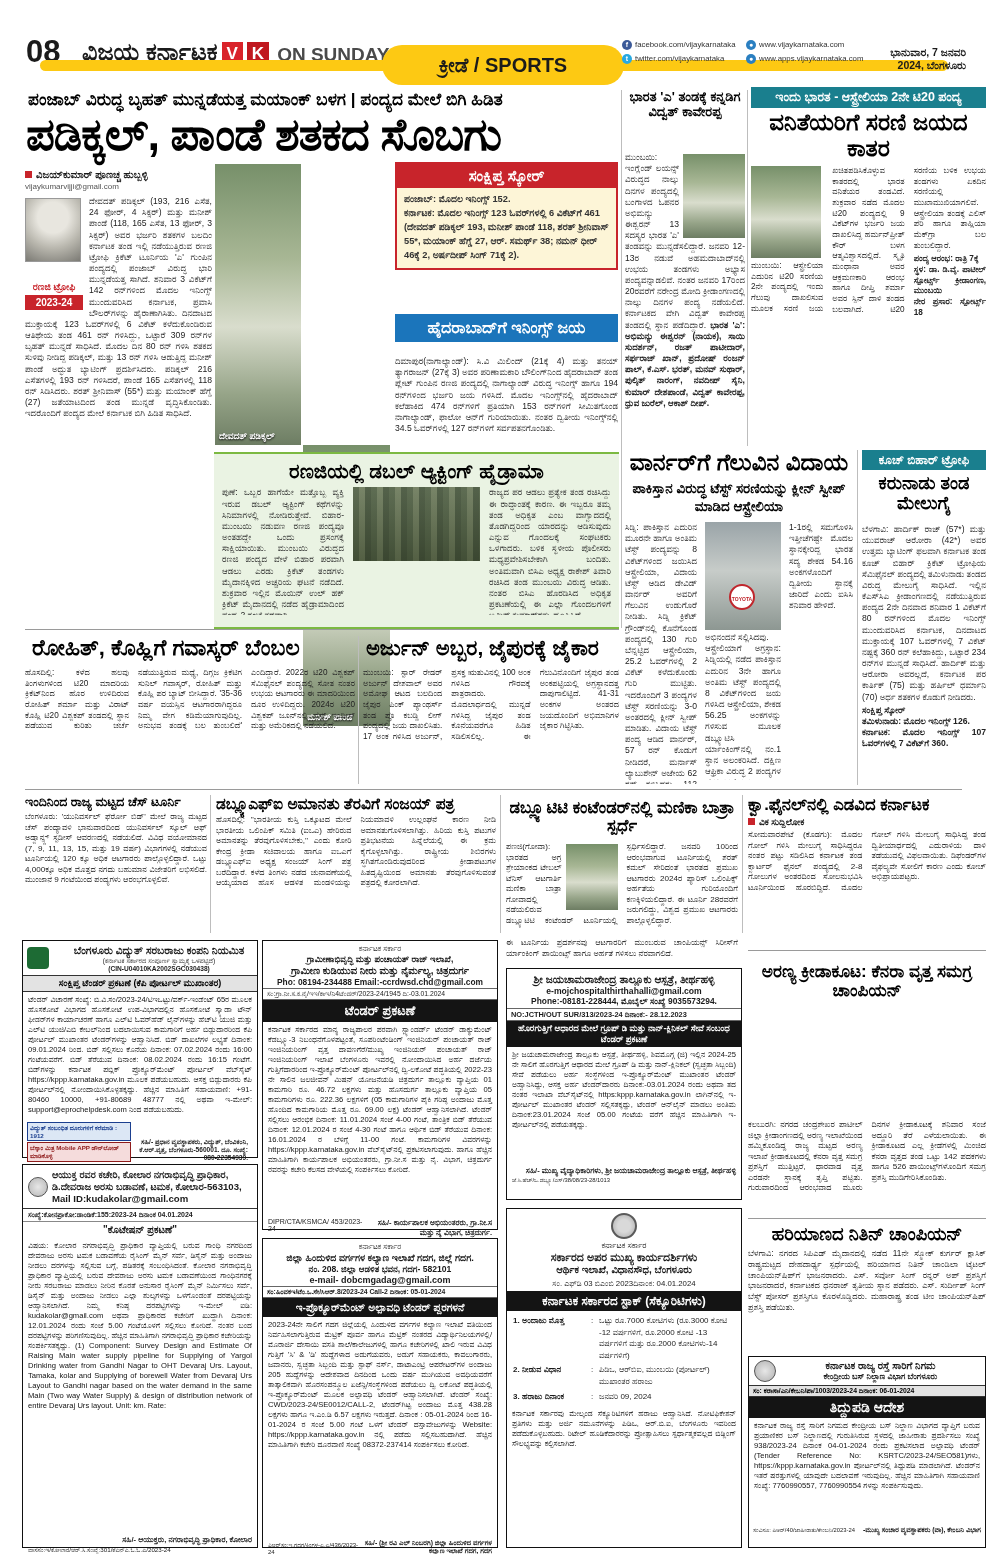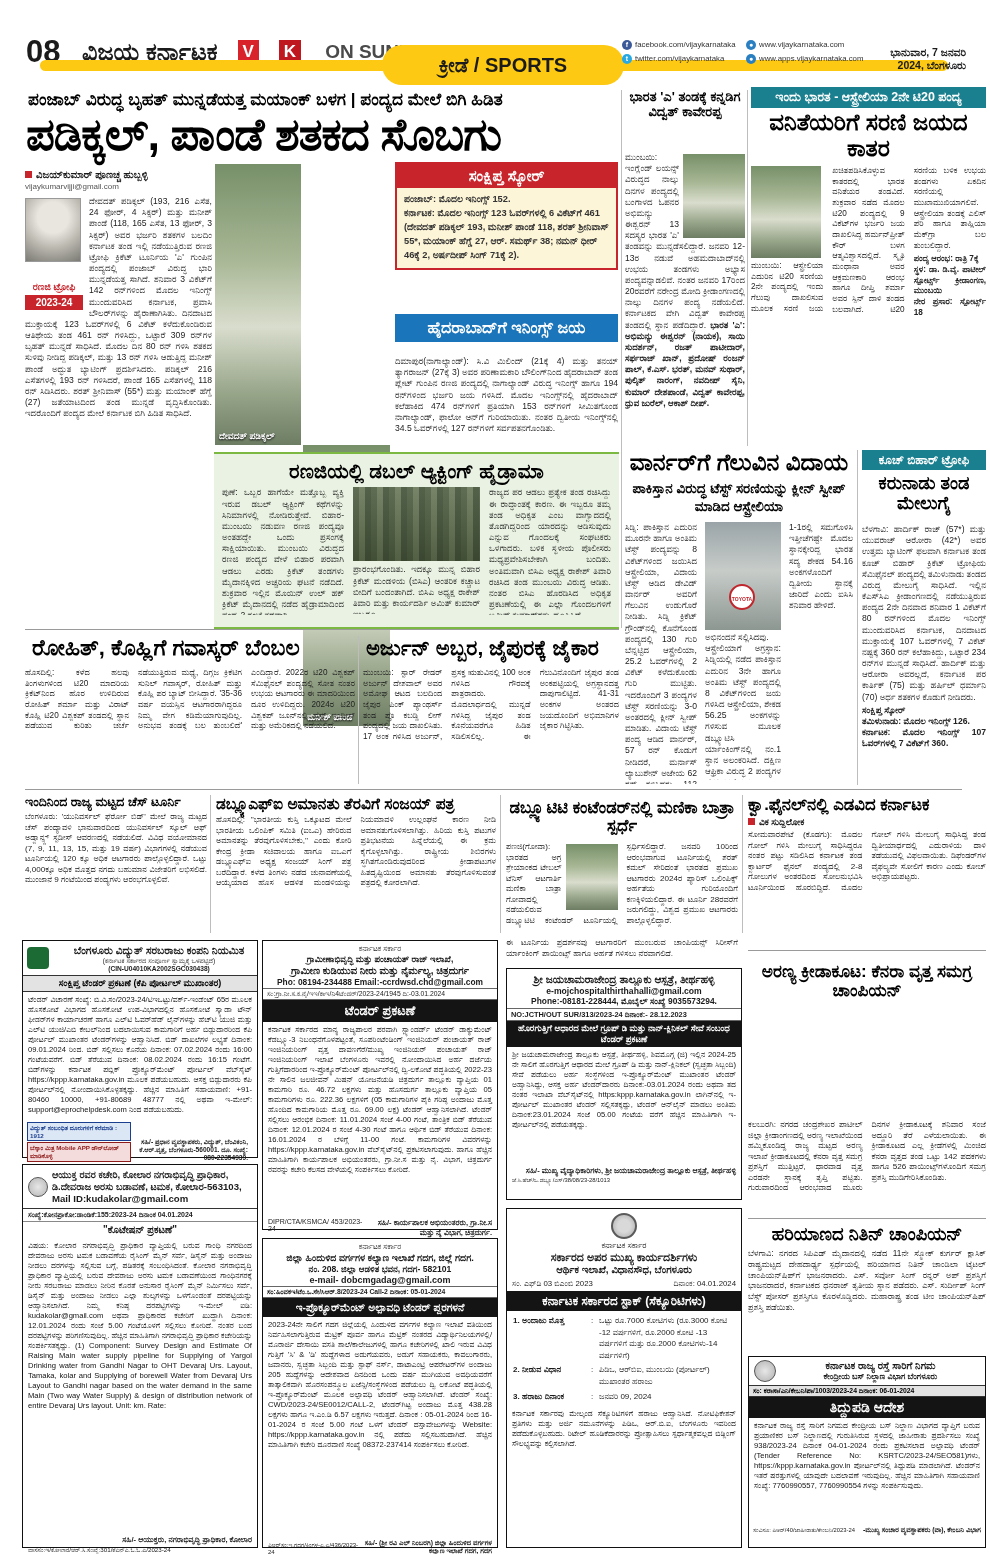--- a/index.html
+++ b/index.html
@@ -37,21 +37,21 @@
   .emblem{width:26px;height:26px;border-radius:50%;border:2px solid #5a5a5a;background:radial-gradient(circle,#d9d9d9 40%,#a8a8a8);margin:0 auto}
   .sig{font-size:7.6px;text-align:right;font-weight:bold;padding:1px 5px}
   .float-photo{float:right;margin:2px 0 2px 4px}
 </style>
 </head>
 <body>
 
 <div class="page">
 
   <div class="abs" style="left:26px;top:34px;font-size:31px;font-weight:bold">08</div>
-  <div class="abs" style="left:82px;top:38px;display:flex;align-items:center;gap:20px">
+  <div class="abs" style="left:82px;top:38px;display:flex;align-items:flex-end;gap:4px">
     <span style="font-size:24px;font-weight:bold">ವಿಜಯ ಕರ್ನಾಟಕ</span>
     <span style="display:inline-block;background:#d9232a;color:#fff;font-weight:bold;font-size:17px;padding:2px 5px">V</span>
     <span style="display:inline-block;background:#c0181f;color:#fff;font-weight:bold;font-size:17px;padding:2px 5px">K</span>
     <span style="font-size:19px;font-weight:bold;color:#4a4a4a;margin-left:4px">ON SUNDAY</span>
   </div>
   <div class="abs" style="left:40px;top:60px;width:908px;height:11px;background:#fdc913;border-radius:6px"></div>
   <div class="abs ctr" style="left:382px;top:45px;width:242px;height:40px;background:#fdc913;border-radius:22px;line-height:40px;font-size:20px;font-weight:bold">ಕ್ರೀಡೆ / SPORTS</div>
   <div class="abs soc" style="left:622px;top:38px">
     <span class="it">
         <span class="ic" style="background:#3b5998">f</span>
@@ -117,21 +117,20 @@
 ಸ್ಥಳ: ಡಾ. ಡಿ.ವೈ. ಪಾಟೀಲ್ ಸ್ಪೋರ್ಟ್ಸ್ ಕ್ರೀಡಾಂಗಣ, ಮುಂಬಯಿ
 ನೇರ ಪ್ರಸಾರ: ಸ್ಪೋರ್ಟ್ಸ್ 18</b>
   </div>
 
   <div class="abs" style="left:214px;top:452px;width:405px;height:177px;background:#eaf3e3;border-top:2.5px solid #7cb942;border-bottom:2.5px solid #7cb942;padding:4px 8px">
     <div class="hl ctr" style="font-size:20px;margin:2px 0 5px">ರಣಜಿಯಲ್ಲಿ ಡಬಲ್ ಆ್ಯಕ್ಟಿಂಗ್ ಹೈಡ್ರಾಮಾ</div>
     <div style="display:flex;gap:9px">
       <div class="body" style="width:125px;height:128px;overflow:hidden">ಪುಣೆ: ಒಬ್ಬರ ಹಾಗೆಯೇ ಮತ್ತೊಬ್ಬ ವ್ಯಕ್ತಿ ಇರುವ ಡಬಲ್ ಆ್ಯಕ್ಟಿಂಗ್ ಕಥೆಗಳನ್ನು ಸಿನಿಮಾಗಳಲ್ಲಿ ನೋಡಿರುತ್ತೇವೆ. ಬಿಹಾರ-ಮುಂಬಯಿ ನಡುವಣ ರಣಜಿ ಪಂದ್ಯವೂ ಅಂತಹದ್ದೇ ಒಂದು ಪ್ರಸಂಗಕ್ಕೆ ಸಾಕ್ಷಿಯಾಯಿತು. ಮುಂಬಯಿ ವಿರುದ್ಧದ ರಣಜಿ ಪಂದ್ಯದ ವೇಳೆ ಬಿಹಾರ ಪರವಾಗಿ ಆಡಲು ಎರಡು ಕ್ರಿಕೆಟ್ ತಂಡಗಳು ಮೈದಾನಕ್ಕಿಳಿದ ಅಚ್ಚರಿಯ ಘಟನೆ ನಡೆದಿದೆ. ಶುಕ್ರವಾರ ಇಲ್ಲಿನ ಮೊಯಿನ್ ಉಲ್ ಹಕ್ ಕ್ರಿಕೆಟ್ ಮೈದಾನದಲ್ಲಿ ನಡೆದ ಹೈಡ್ರಾಮಾದಿಂದ ಪಂದ್ಯ 2 ಗಂಟೆ ತಡವಾಗಿ</div>
       <div style="width:127px">
         <div class="photo crowd" style="width:127px;height:74px"></div>
-        <div class="body" style="height:50px;overflow:hidden;margin-top:3px">ಪ್ರಾರಂಭಗೊಂಡಿತು. ಇದಕ್ಕೂ ಮುನ್ನ ಬಿಹಾರ ಕ್ರಿಕೆಟ್ ಮಂಡಳಿಯ (ಬಿಸಿಎ) ಆಂತರಿಕ ಕಚ್ಚಾಟ ಬೀದಿಗೆ ಬಂದಂತಾಗಿದೆ. ಬಿಸಿಎ ಅಧ್ಯಕ್ಷ ರಾಕೇಶ್ ತಿವಾರಿ ಮತ್ತು ಕಾರ್ಯದರ್ಶಿ ಅಮಿತ್ ಕುಮಾರ್ ಇಬ್ಬರೂ</div>
       </div>
       <div class="body" style="width:125px;height:128px;overflow:hidden">ರಾಜ್ಯದ ಪರ ಆಡಲು ಪ್ರತ್ಯೇಕ ತಂಡ ರಚಿಸಿದ್ದು ಈ ರಾದ್ಧಾಂತಕ್ಕೆ ಕಾರಣ. ಈ ಇಬ್ಬರೂ ತಮ್ಮ ತಂಡ ಅಧಿಕೃತ ಎಂಬ ವಾಗ್ವಾದದಲ್ಲಿ ತೊಡಗಿದ್ದರಿಂದ ಯಾರದನ್ನು ಆಡಿಸುವುದು ಎನ್ನುವ ಗೊಂದಲಕ್ಕೆ ಸಂಘಟಕರು ಒಳಗಾದರು. ಬಳಿಕ ಸ್ಥಳೀಯ ಪೊಲೀಸರು ಮಧ್ಯಪ್ರವೇಶಿಸಬೇಕಾಗಿ ಬಂದಿತು. ಅಂತಿಮವಾಗಿ ಬಿಸಿಎ ಅಧ್ಯಕ್ಷ ರಾಕೇಶ್ ತಿವಾರಿ ರಚಿಸಿದ ತಂಡ ಮುಂಬಯಿ ವಿರುದ್ಧ ಆಡಿತು. ನಂತರ ಬಿಸಿಎ ಹೊರಡಿಸಿದ ಅಧಿಕೃತ ಪ್ರಕಟಣೆಯಲ್ಲಿ ಈ ಎಲ್ಲಾ ಗೊಂದಲಗಳಿಗೆ ಅಮಿತ್ ಕುಮಾರ್‌ರನ್ನು ದೂಷಿಸಿದೆ.</div>
     </div>
   </div>
 
   <div class="abs hl ctr" style="left:625px;top:450px;width:228px;font-size:23px">ವಾರ್ನರ್‌ಗೆ ಗೆಲುವಿನ ವಿದಾಯ</div>
   <div class="abs hl ctr" style="left:625px;top:480px;width:228px;font-size:13.5px;line-height:1.3">ಪಾಕಿಸ್ತಾನ ವಿರುದ್ಧ ಟೆಸ್ಟ್ ಸರಣಿಯನ್ನು ಕ್ಲೀನ್ ಸ್ವೀಪ್ ಮಾಡಿದ ಆಸ್ಟ್ರೇಲಿಯಾ</div>
   <div class="abs" style="left:625px;top:522px;width:228px;height:262px;overflow:hidden">
     <div style="display:flex;gap:8px">
       <div class="body" style="width:72px;height:262px;overflow:hidden">ಸಿಡ್ನಿ: ಪಾಕಿಸ್ತಾನ ಎದುರಿನ ಮೂರನೇ ಹಾಗೂ ಅಂತಿಮ ಟೆಸ್ಟ್ ಪಂದ್ಯವನ್ನು 8 ವಿಕೆಟ್‌ಗಳಿಂದ ಜಯಿಸಿದ ಆಸ್ಟ್ರೇಲಿಯಾ, ವಿದಾಯ ಟೆಸ್ಟ್ ಆಡಿದ ಡೇವಿಡ್ ವಾರ್ನರ್ ಅವರಿಗೆ ಗೆಲುವಿನ ಉಡುಗೊರೆ ನೀಡಿತು. ಸಿಡ್ನಿ ಕ್ರಿಕೆಟ್ ಗ್ರೌಂಡ್‌ನಲ್ಲಿ ಕೊನೆಗೊಂಡ ಪಂದ್ಯದಲ್ಲಿ 130 ಗುರಿ ಬೆನ್ನಟ್ಟಿದ ಆಸ್ಟ್ರೇಲಿಯಾ, 25.2 ಓವರ್‌ಗಳಲ್ಲಿ 2 ವಿಕೆಟ್ ಕಳೆದುಕೊಂಡು ಗುರಿ ಮುಟ್ಟಿತು. ಇದರೊಂದಿಗೆ 3 ಪಂದ್ಯಗಳ ಟೆಸ್ಟ್ ಸರಣಿಯನ್ನು 3-0 ಅಂತರದಲ್ಲಿ ಕ್ಲೀನ್ ಸ್ವೀಪ್ ಮಾಡಿತು. ವಿದಾಯ ಟೆಸ್ಟ್ ಪಂದ್ಯ ಆಡಿದ ವಾರ್ನರ್, 57 ರನ್ ಕೊಡುಗೆ ನೀಡಿದರೆ, ಮರ್ನಾಸ್ ಲ್ಯಾಬುಶೇನ್ ಅಜೇಯ 62 ರನ್ ಗಳಿಸಿದರು. 112 ಟೆಸ್ಟ್ ಪಂದ್ಯಗಳನ್ನಾಡಿರುವ ವಾರ್ನರ್, 44.59ರ ಸರಾಸರಿಯಲ್ಲಿ 8786 ರನ್ ಗಳಿಸಿದ್ದಾರೆ. ಇದರಲ್ಲಿ 335* ಅವರ ಗರಿಷ್ಠ ರನ್ ಆಗಿದೆ. ಇದಲ್ಲದೆ, 26 ಶತಕ ಹಾಗೂ 37 ಅರ್ಧ ಶತಕಗಳು ಸೇರಿವೆ. ಉಭಯ ತಂಡಗಳು ವಾರ್ನರ್‌ಗೆ</div>
@@ -263,21 +262,21 @@
     <div style="font-size:5.8px;padding:0 5px">ಜೆ.ಸಿ.ಹೆಚ್/ಒ.ಡಬ್ಲ್ಯೂ/ಎಸ್/38/08/23-28/1013</div>
   </div>
 
   <div class="abs adbox" style="left:506px;top:1208px;width:236px;height:340px">
     <div class="ctr" style="padding:4px 4px 1px">
       <div class="emblem"></div>
       <div style="font-size:8px;margin-top:2px">ಕರ್ನಾಟಕ ಸರ್ಕಾರ</div>
       <div style="font-size:11px;font-weight:bold">ಸರ್ಕಾರದ ಅಪರ ಮುಖ್ಯ ಕಾರ್ಯದರ್ಶಿಗಳು</div>
       <div style="font-size:10px;font-weight:bold">ಆರ್ಥಿಕ ಇಲಾಖೆ, ವಿಧಾನಸೌಧ, ಬೆಂಗಳೂರು</div>
     </div>
-    <div style="display:flex;justify-content:space-between;font-size:7.8px;padding:2px 5px">
+    <div style="display:flex;justify-content:center;font-size:7.8px;padding:2px 5px">
       <span>ಸಂ. ಎಫ್‌ಡಿ 03 ಬಿಎಂಬಿ 2023</span>
         <span>ದಿನಾಂಕ: 04.01.2024</span>
     </div>
     <div class="blackbar" style="font-size:12px;padding:3px 0">ಕರ್ನಾಟಕ ಸರ್ಕಾರದ ಸ್ಟಾಕ್ (ಸೆಕ್ಯೂರಿಟಿಗಳು)</div>
     <div style="padding:4px 6px;font-size:8px;line-height:1.45">
       <div style="display:flex">
           <span style="width:78px;font-weight:bold">1. ಅಂದಾಜು ಮೊತ್ತ</span>
           <span style="width:8px">:</span>
           <span style="flex:1">ಒಟ್ಟು ರೂ.7000 ಕೋಟಿಗಳು (ರೂ.3000 ಕೋಟಿ -12 ವರ್ಷಗಳಿಗೆ, ರೂ.2000 ಕೋಟಿ -13 ವರ್ಷಗಳಿಗೆ ಮತ್ತು ರೂ.2000 ಕೋಟಿಗಳು-14 ವರ್ಷಗಳಿಗೆ)</span>
         </div>

